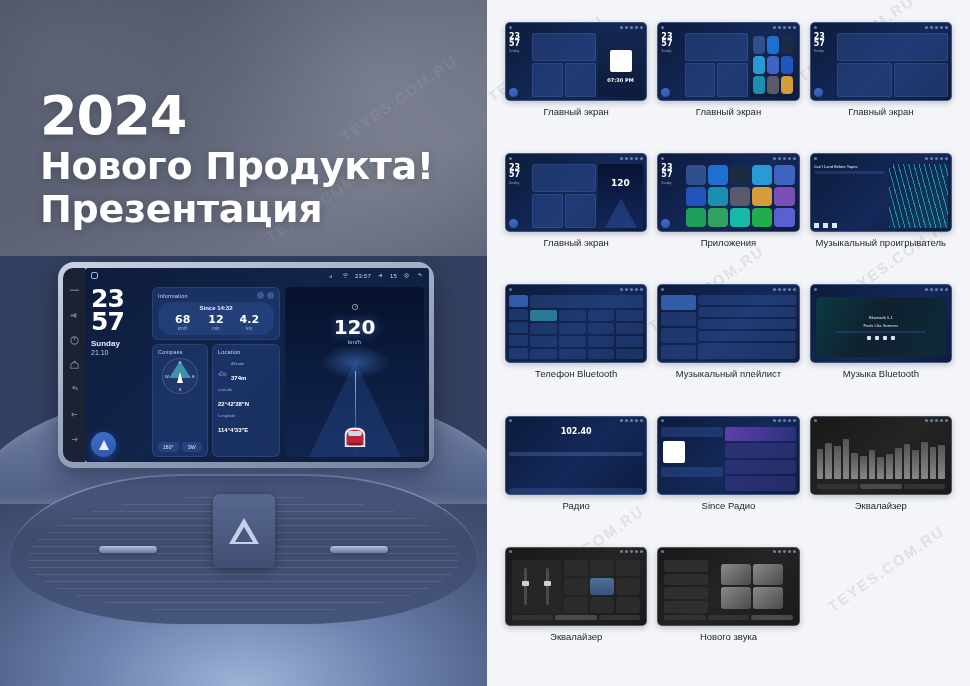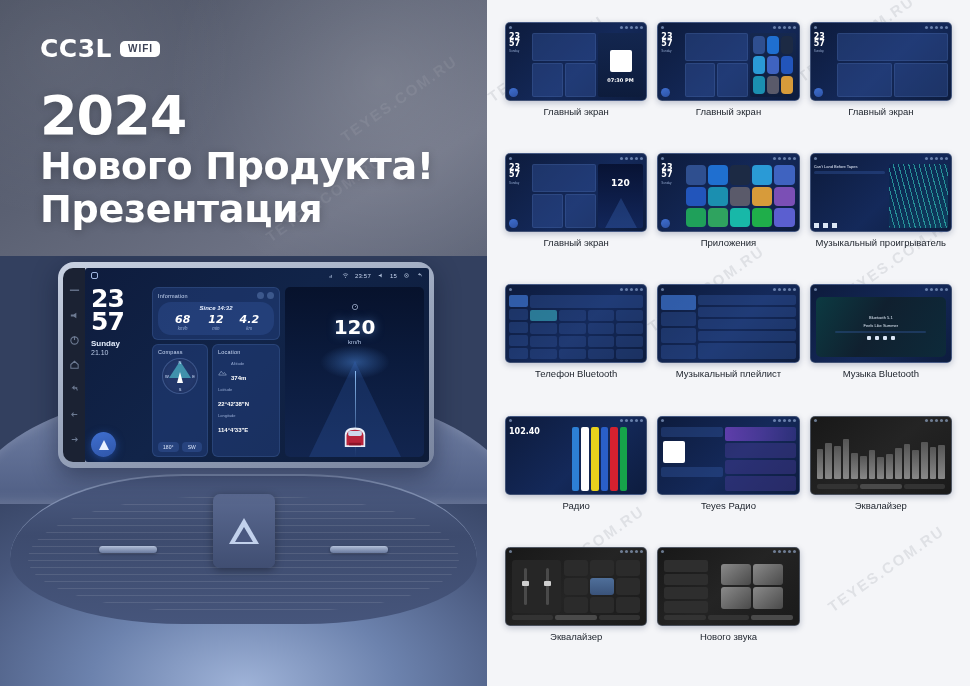--- a/index.html
+++ b/index.html
@@ -167,21 +167,20 @@
     background:rgba(40,72,140,.42); border-radius:6px; padding:4px 5px;
     border:1px solid rgba(120,160,230,.16);
   }
   .card-hd { display:flex; align-items:center; }
   .card-title { color:#c6d6f2; font-size:5.5px; letter-spacing:.2px; }
   .card-btns { margin-left:auto; display:flex; gap:3px; }
   .cbtn { width:7px;height:7px;border-radius:50%;background:rgba(150,185,245,.28); }
   .info-inner {
     margin-top:3px; background:rgba(60,100,180,.26); border-radius:13px;
     padding:3px 8px 4px;
-    font-style:italic;
   }
   .since { text-align:center; color:#e8f0ff; font-size:6px; font-weight:700; }
   .metrics { display:flex; margin-top:3px; }
   .metric { flex:1; text-align:center; }
   .m-val { color:#ffffff; font-size:11px; font-weight:700; line-height:1;
            font-family:"DejaVu Sans", sans-serif; }
   .m-unit { color:#9fb4da; font-size:4.5px; margin-top:1px; }
 
   .row2 { display:flex; gap:4px; flex:1; }
   .card.compass { width:56px; display:flex; flex-direction:column; }
@@ -321,21 +320,21 @@
   .kb.on{background:rgba(60,180,200,.6);}
   .tc-btplayer{flex:1;margin:2px;border-radius:5px;
      background:linear-gradient(120deg,#0c3a42,#10202f 45%,#0d2a3a);
      display:flex;flex-direction:column;align-items:center;justify-content:center;gap:3px;}
   .bt-title{color:#dfe9f6;font-size:4px;}
   .bt-ctrls{display:flex;gap:4px;}
   .bt-ctrls i{width:4px;height:4px;background:#dbe6f5;display:block;border-radius:1px;}
   .tc-settings{flex:1;display:flex;gap:2px;}
   .st-card{flex:1;border-radius:3px;background:rgba(40,70,130,.4);}
   .st-card.teal{background:linear-gradient(180deg,rgba(30,110,150,.6),rgba(40,190,170,.55));}
-  .tc-radio{flex:1;display:flex;flex-direction:row;gap:16px;}
+  .tc-radio{flex:1;display:flex;flex-direction:column;gap:16px;}
   .rd-freq{text-align:center;color:#fff;font-size:8px;font-weight:700;
      font-family:"DejaVu Sans",sans-serif;}
   .rd-presets{display:flex;gap:2px;flex:1;}
   .rd-p{flex:1;border-radius:2px;}
   .tc-eq{flex:1;display:flex;align-items:flex-end;gap:2px;padding:2px 3px 5px;}
   .eqb{flex:1;background:linear-gradient(180deg,#555,#888);border-radius:1px;}
   .tc-eqbar{height:7px;display:flex;gap:2px;padding:0 3px 2px;}
   .eqtab{flex:1;background:#333;border-radius:2px;}
   .eqtab.on{background:#4a4a4a;}
   .tc-bal{flex:1;display:flex;gap:3px;padding:2px 3px;}
@@ -363,24 +362,20 @@
 </head>
 <body>
 
 <div class="left-panel">
   <div class="lp-sheen"></div>
 
   <div class="wm" style="left:255px;top:190px;">TEYES.COM.RU</div>
   <div class="wm" style="left:330px;top:90px;">TEYES.COM.RU</div>
   <div class="wm dk" style="left:40px;top:520px;">TEYES.COM.RU</div>
 
-  <div class="logo-row">
-    <span class="logo-text">CC3L</span>
-    <span class="wifi-badge">WIFI</span>
-  </div>
 
   <div class="headline">
     <div class="hl-year">2024</div>
     <div class="hl-line">Нового Продукта!</div>
     <div class="hl-line">Презентация</div>
   </div>
 
   <div class="car">
     <div class="car-bg"></div>
     <div class="dash-top"></div>
@@ -898,21 +893,21 @@
               </div>
               <div class="ty-list">
                 <span class="ty-row on"></span>
                 <span class="ty-row"></span>
                 <span class="ty-row"></span>
                 <span class="ty-row"></span>
               </div>
             </div>
           </div>
         </div>
-        <div class="t-cap">Teyes Радио</div>
+        <div class="t-cap">Since Радио</div>
       </div>
       <div class="cell">
         <div class="thumb dark">
           <div class="t-status">
             <span class="t-dot"></span>
             <span class="t-dot r"></span>
             <span class="t-dot"></span>
             <span class="t-dot"></span>
             <span class="t-dot"></span>
             <span class="t-dot"></span>

